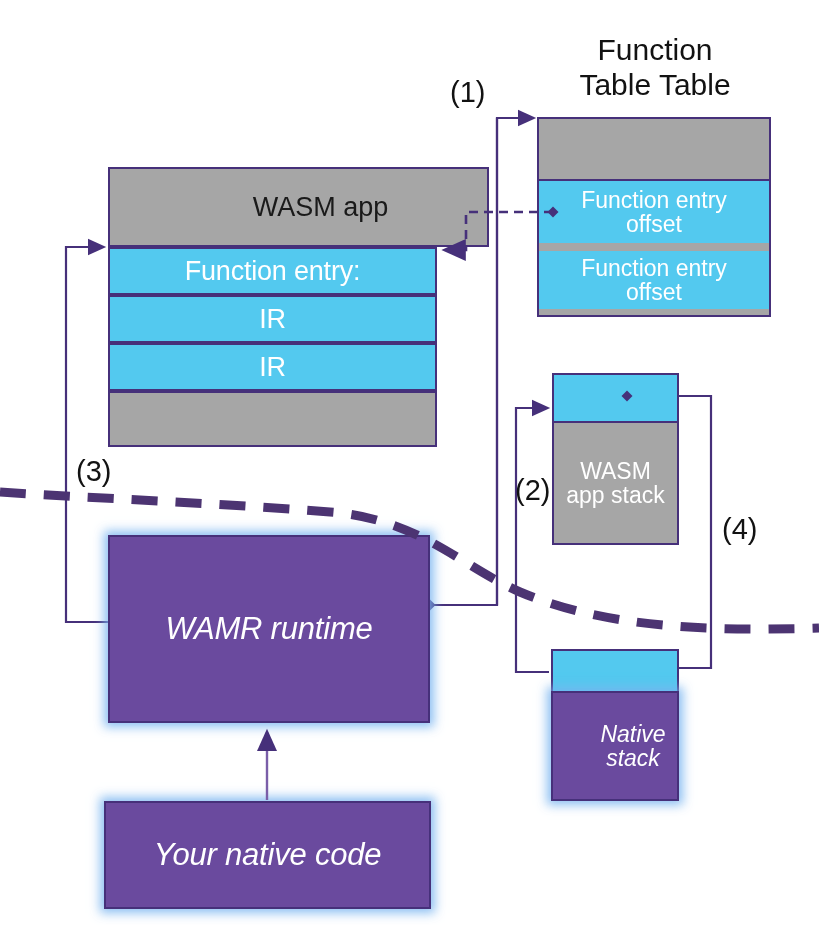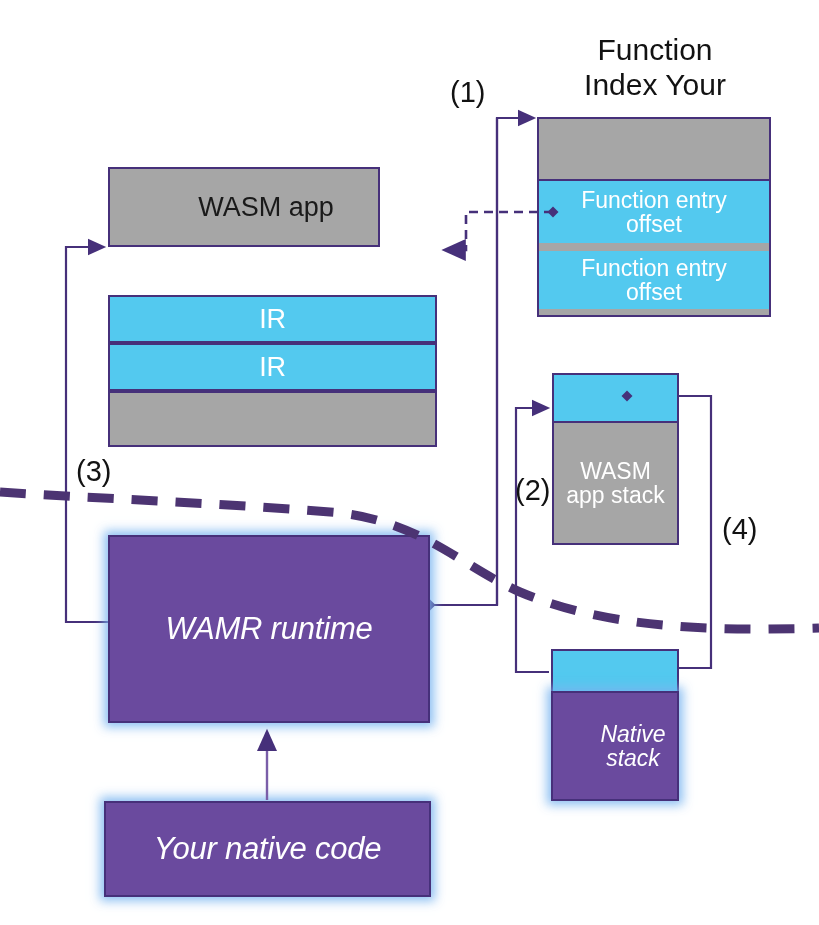--- a/index.html
+++ b/index.html
@@ -110,35 +110,38 @@
     <g>
       <path d="M627,396 L711,396 L711,668 L635,668" fill="none" stroke="#46307a" stroke-width="2.2" marker-start="url(#diam)" marker-end="url(#arrow)"></path>
     </g>
 
     <g>
       <path d="M430,599.5 L435.5,605 L430,610.5 L424.5,605 z" fill="#46307a"></path>
       <path d="M575,666.5 L580.5,672 L575,677.5 L569.5,672 z" fill="#46307a"></path>
     </g>
   </svg>
 
-  <div class="box gray" style="left:108px; top:167px; width:272px; height:80px;padding-left:44px;">
+  <div class="box gray" style="left:108px; top:167px; width:381px; height:80px;padding-left:44px;">
     <span class="seg-label-dark">WASM app</span>
+  </div>
+  <div class="box cyan" style="left:108px; top:247px; width:329px; height:48px;">
+    <span class="seg-label">Function entry:</span>
   </div>
   <div class="box cyan" style="left:108px; top:295px; width:329px; height:48px;">
     <span class="seg-label">IR</span>
   </div>
   <div class="box cyan" style="left:108px; top:343px; width:329px; height:48px;">
     <span class="seg-label">IR</span>
   </div>
   <div class="box gray" style="left:108px; top:391px; width:329px; height:56px;">
     <span class="seg-label-dark"></span>
   </div>
 
   <div class="free-text" style="left:545px; top:32px; width:220px;">Function
-Index Your</div>
+Table Table</div>
 
   <div class="box gray" style="left:537px; top:117px; width:234px; height:64px;">
     <span class="small-white"></span>
   </div>
   <div class="box cyan" style="left:537px; top:181px; width:234px; height:62px; border-top:none; border-bottom:none;">
     <span class="small-white" style="white-space:pre-line;">Function entry
 offset</span>
   </div>
   <div class="box gray" style="left:537px; top:243px; width:234px; height:8px; border-top:none; border-bottom:none;">
     <span></span>
@@ -164,21 +167,21 @@
   </div>
   <div class="box purple glow" style="left:551px; top:691px; width:128px; height:110px;">
     <span class="small-white" style="white-space:pre-line;margin-left:36px;">Native
 stack</span>
   </div>
 
   <div class="box purple glow" style="left:108px; top:535px; width:322px; height:188px;">
     <span class="seg-label" style="font-size:31px;">WAMR runtime</span>
   </div>
 
-  <div class="box purple glow" style="left:104px; top:801px; width:327px; height:96px;">
+  <div class="box purple glow" style="left:104px; top:801px; width:327px; height:108px;">
     <span class="seg-label" style="font-size:31px;">Your native code</span>
   </div>
 
   <svg class="svg-layer svg-over" viewBox="0 0 819 925">
     <defs>
       <marker id="arrow2" markerWidth="10" markerHeight="10" refX="8" refY="5" orient="auto">
         <path d="M0,0.8 L9.4,5 L0,9.2 z" fill="#46307a"></path>
       </marker>
     </defs>
 

